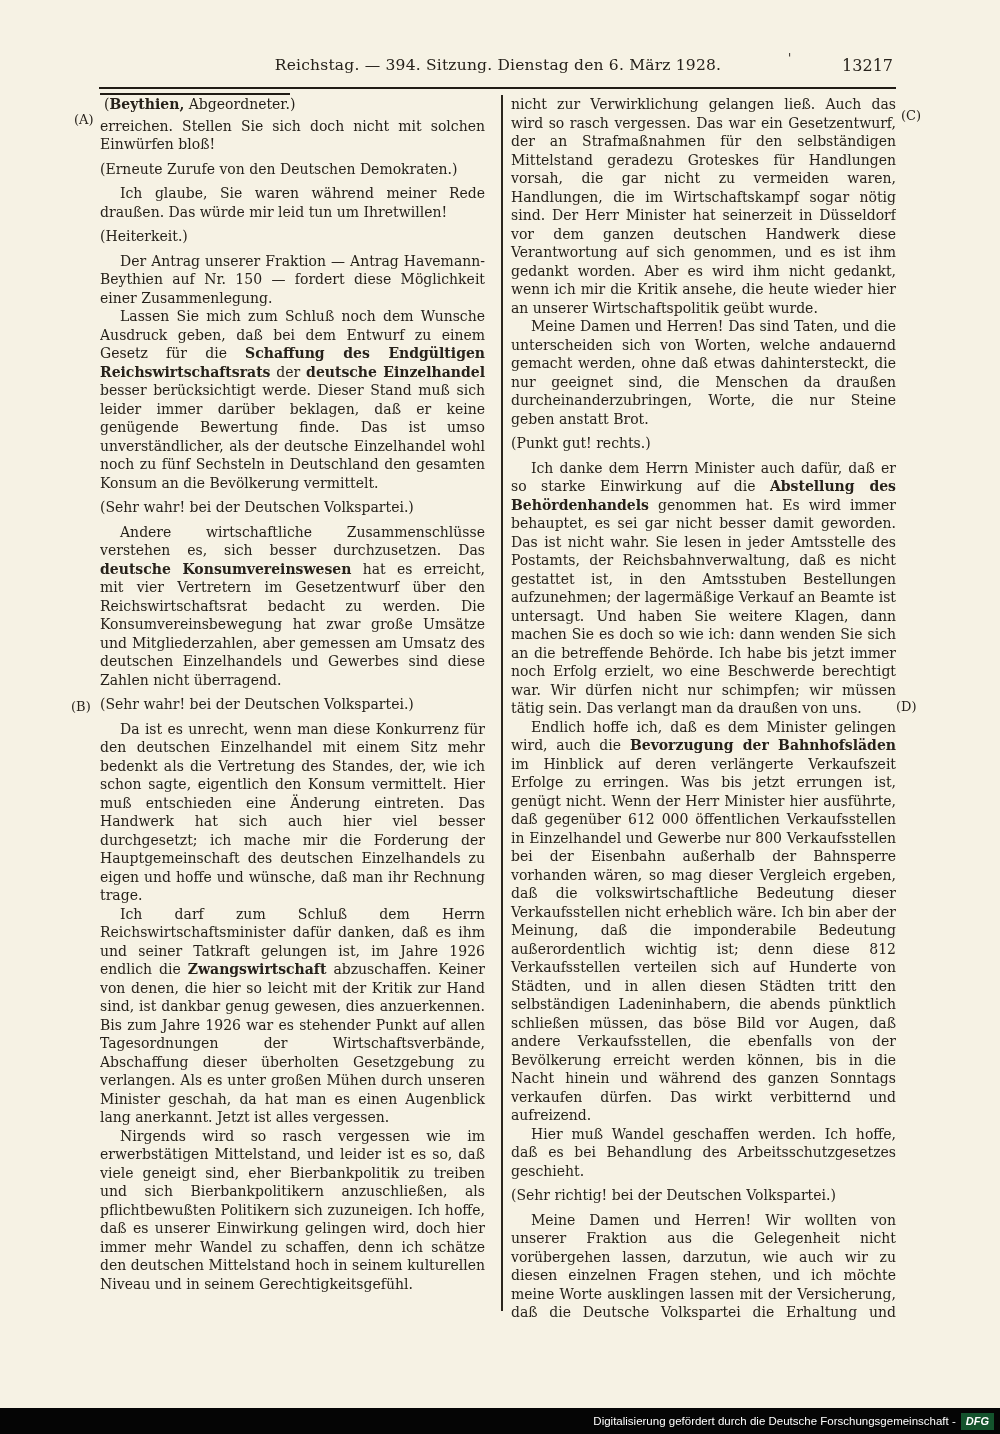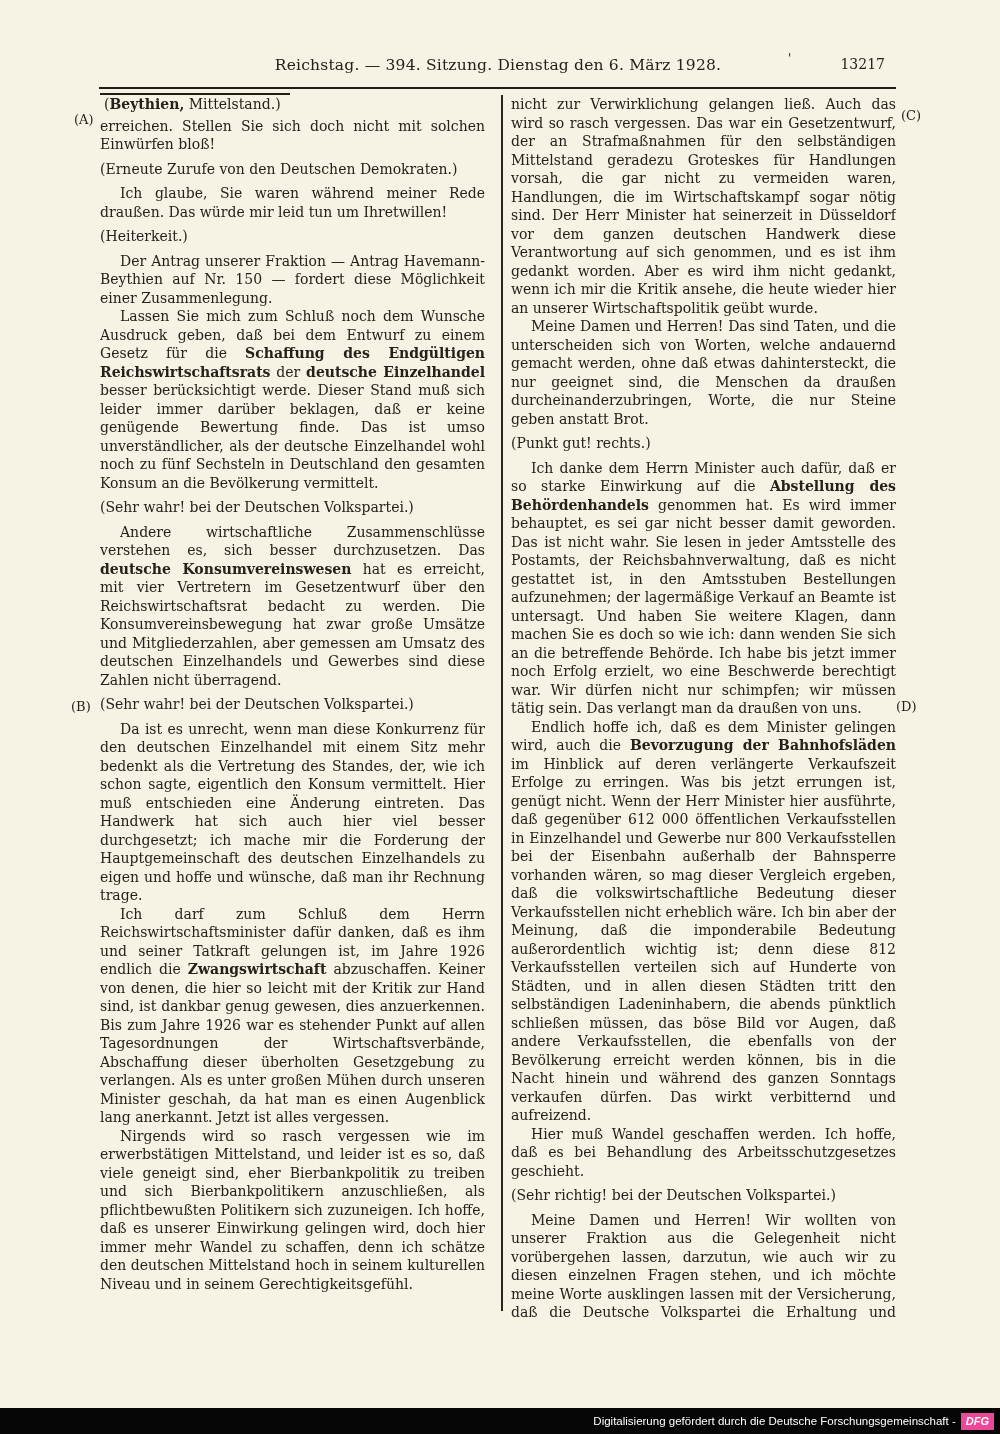--- a/index.html
+++ b/index.html
@@ -8,21 +8,21 @@
     width:1000px;height:1434px;
     margin:0 auto;
     background:#f6f2e4;
     font-family:"DejaVu Serif","Liberation Serif",serif;
     color:#26211a;
     overflow:hidden;
   }
   
   .header{position:absolute;top:56px;left:100px;width:796px;height:26px;}
   .session-title{position:absolute;left:0;right:0;text-align:center;font-size:15.5px;letter-spacing:.2px;}
-  .page-number{position:absolute;right:11px;top:0;font-size:14px;}
+  .page-number{position:absolute;right:3px;top:0;font-size:16px;}
   .apostrophe-mark{position:absolute;left:688px;top:-4px;font-size:12px;}
   .header-rule{position:absolute;top:87px;left:99px;width:797px;height:2px;background:#211c15;}
   .speaker-rule{position:absolute;top:93px;left:100px;width:190px;height:2px;background:#211c15;}
   .column-divider{position:absolute;top:95px;left:501px;width:2px;height:1216px;background:#2a251c;}
   
   .margin-marker{position:absolute;font-size:13px;color:#26211a;}
   .mk-a{left:74px;top:112px;}
   .mk-b{left:71px;top:699px;}
   .mk-c{left:901px;top:108px;}
   .mk-d{left:896px;top:699px;}
@@ -40,21 +40,21 @@
   .blk-stage{text-align:left;text-indent:0;margin:6px 0;}
   .b{font-weight:700;}
   
   .footer-bar{
     position:absolute;left:0;right:0;bottom:0;height:26px;background:#050505;
     display:flex;align-items:center;justify-content:flex-end;
     font-family:"Liberation Sans","DejaVu Sans",sans-serif;
     color:#fff;font-size:11.5px;padding-right:6px;box-sizing:border-box;gap:5px;
   }
   .dfg-logo{
-    background:#ec4899;color:#fff;font-weight:700;font-style:italic;
+    background:#14532d;color:#fff;font-weight:700;font-style:italic;
     padding:2px 5px;font-size:11px;line-height:13px;
   }
 </style>
 </head>
 <body>
 
 <div class="page">
 
   <div class="header">
     <span class="session-title">Reichstag. — 394. Sitzung. Dienstag den 6. März 1928.</span>
@@ -66,21 +66,21 @@
   <div class="speaker-rule"></div>
   <div class="column-divider"></div>
 
   <div class="margin-marker mk-a">(A)</div>
   <div class="margin-marker mk-b">(B)</div>
   <div class="margin-marker mk-c">(C)</div>
   <div class="margin-marker mk-d">(D)</div>
 
   <div class="columns">
     <div class="col" id="left-col">
-        <div class="blk blk-speaker"><span>(</span><span class="b">Beythien,</span><span> Mittelstand.)</span></div>
+        <div class="blk blk-speaker"><span>(</span><span class="b">Beythien,</span><span> Abgeordneter.)</span></div>
         <div class="blk blk-cont"><span>erreichen. Stellen Sie sich doch nicht mit solchen Einwürfen bloß!</span></div>
         <div class="blk blk-stage"><span>(Erneute Zurufe von den Deutschen Demokraten.)</span></div>
         <div class="blk blk-p"><span>Ich glaube, Sie waren während meiner Rede draußen. Das würde mir leid tun um Ihretwillen!</span></div>
         <div class="blk blk-stage"><span>(Heiterkeit.)</span></div>
         <div class="blk blk-p"><span>Der Antrag unserer Fraktion — Antrag Havemann-Beythien auf Nr. 150 — fordert diese Möglichkeit einer Zusammenlegung.</span></div>
         <div class="blk blk-p"><span>Lassen Sie mich zum Schluß noch dem Wunsche Ausdruck geben, daß bei dem Entwurf zu einem Gesetz für die </span><span class="b">Schaffung des Endgültigen Reichswirtschaftsrats</span><span> der </span><span class="b">deutsche Einzelhandel</span><span> besser berücksichtigt werde. Dieser Stand muß sich leider immer darüber beklagen, daß er keine genügende Bewertung finde. Das ist umso unverständlicher, als der deutsche Einzelhandel wohl noch zu fünf Sechsteln in Deutschland den gesamten Konsum an die Bevölkerung vermittelt.</span></div>
         <div class="blk blk-stage"><span>(Sehr wahr! bei der Deutschen Volkspartei.)</span></div>
         <div class="blk blk-p"><span>Andere wirtschaftliche Zusammenschlüsse verstehen es, sich besser durchzusetzen. Das </span><span class="b">deutsche Konsumvereinswesen</span><span> hat es erreicht, mit vier Vertretern im Gesetzentwurf über den Reichswirtschaftsrat bedacht zu werden. Die Konsumvereinsbewegung hat zwar große Umsätze und Mitgliederzahlen, aber gemessen am Umsatz des deutschen Einzelhandels und Gewerbes sind diese Zahlen nicht überragend.</span></div>
         <div class="blk blk-stage"><span>(Sehr wahr! bei der Deutschen Volkspartei.)</span></div>
         <div class="blk blk-p"><span>Da ist es unrecht, wenn man diese Konkurrenz für den deutschen Einzelhandel mit einem Sitz mehr bedenkt als die Vertretung des Standes, der, wie ich schon sagte, eigentlich den Konsum vermittelt. Hier muß entschieden eine Änderung eintreten. Das Handwerk hat sich auch hier viel besser durchgesetzt; ich mache mir die Forderung der Hauptgemeinschaft des deutschen Einzelhandels zu eigen und hoffe und wünsche, daß man ihr Rechnung trage.</span></div>

